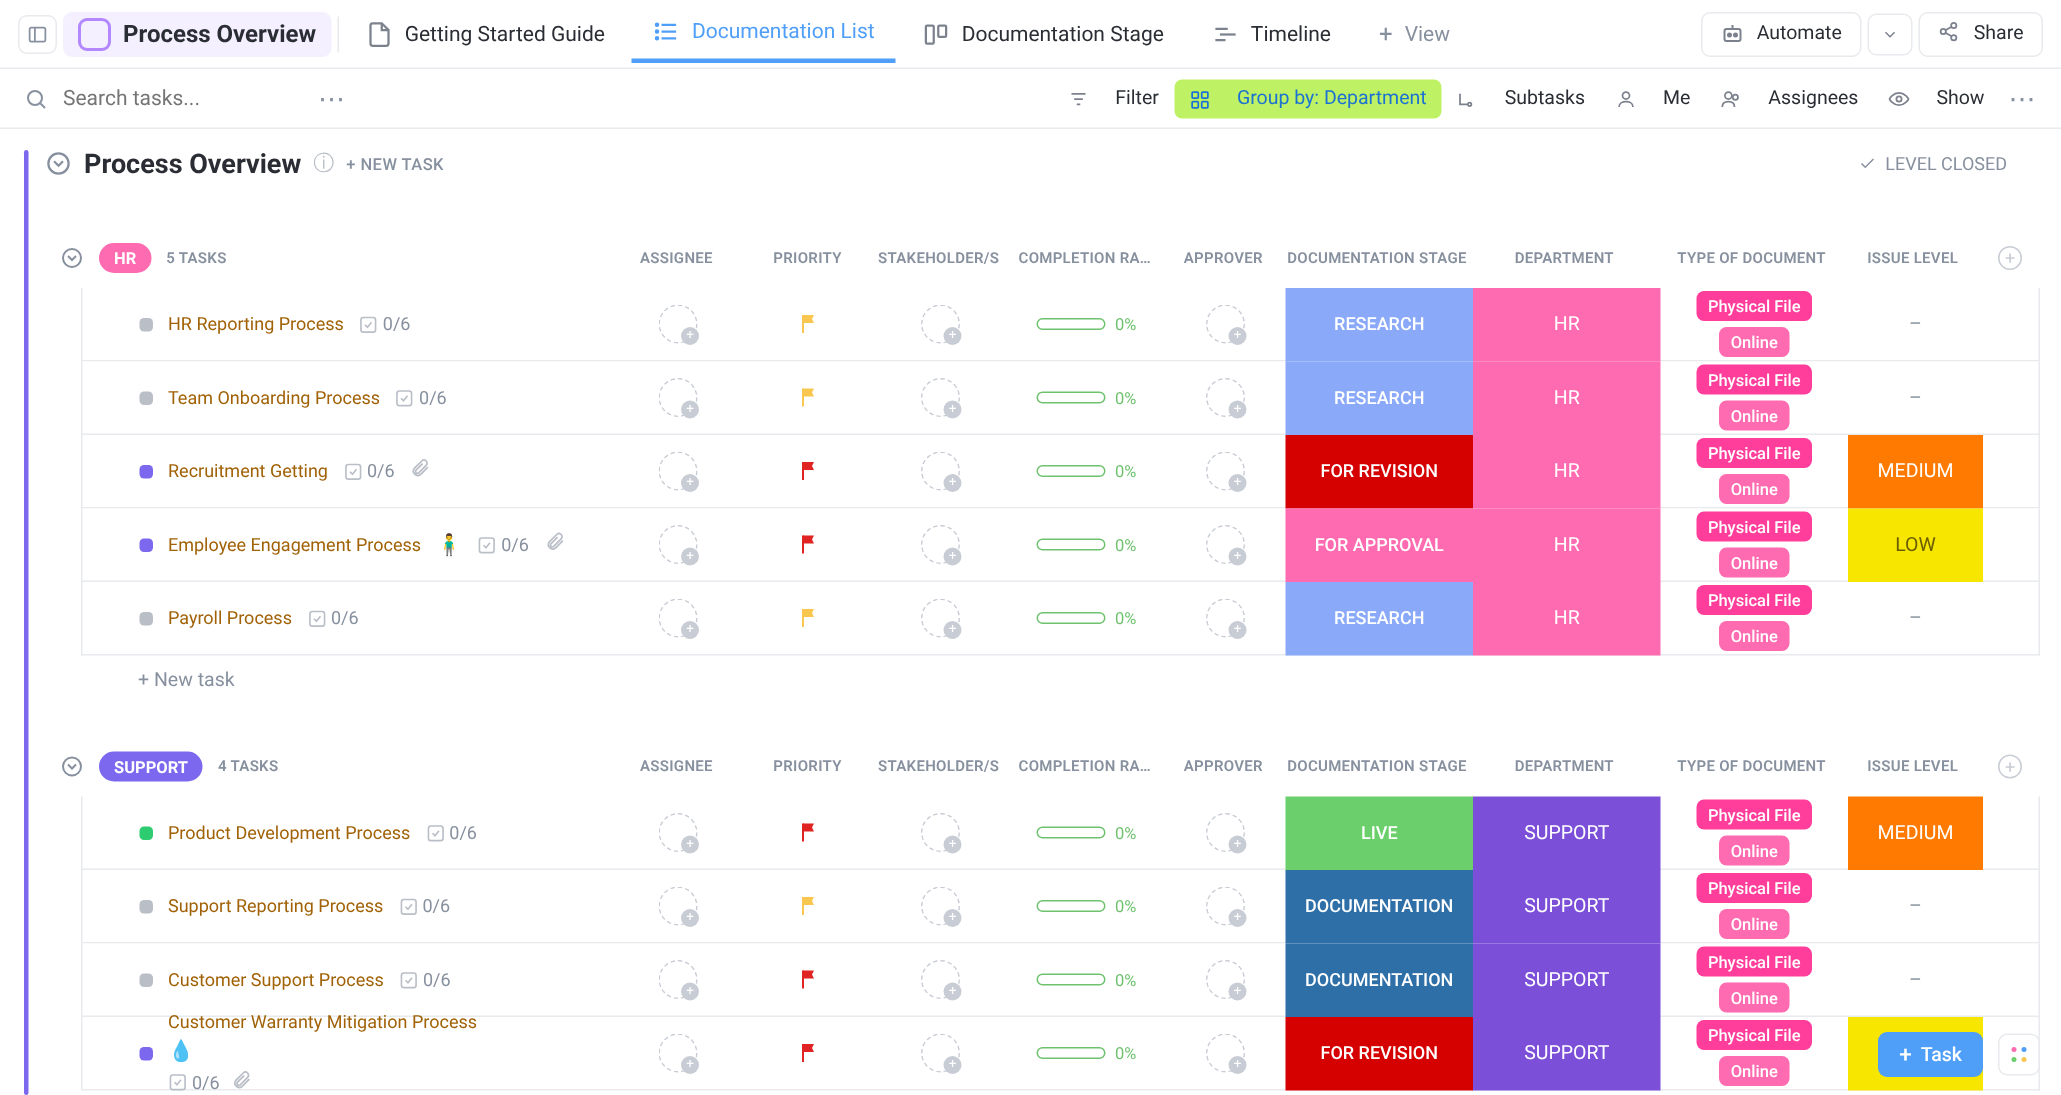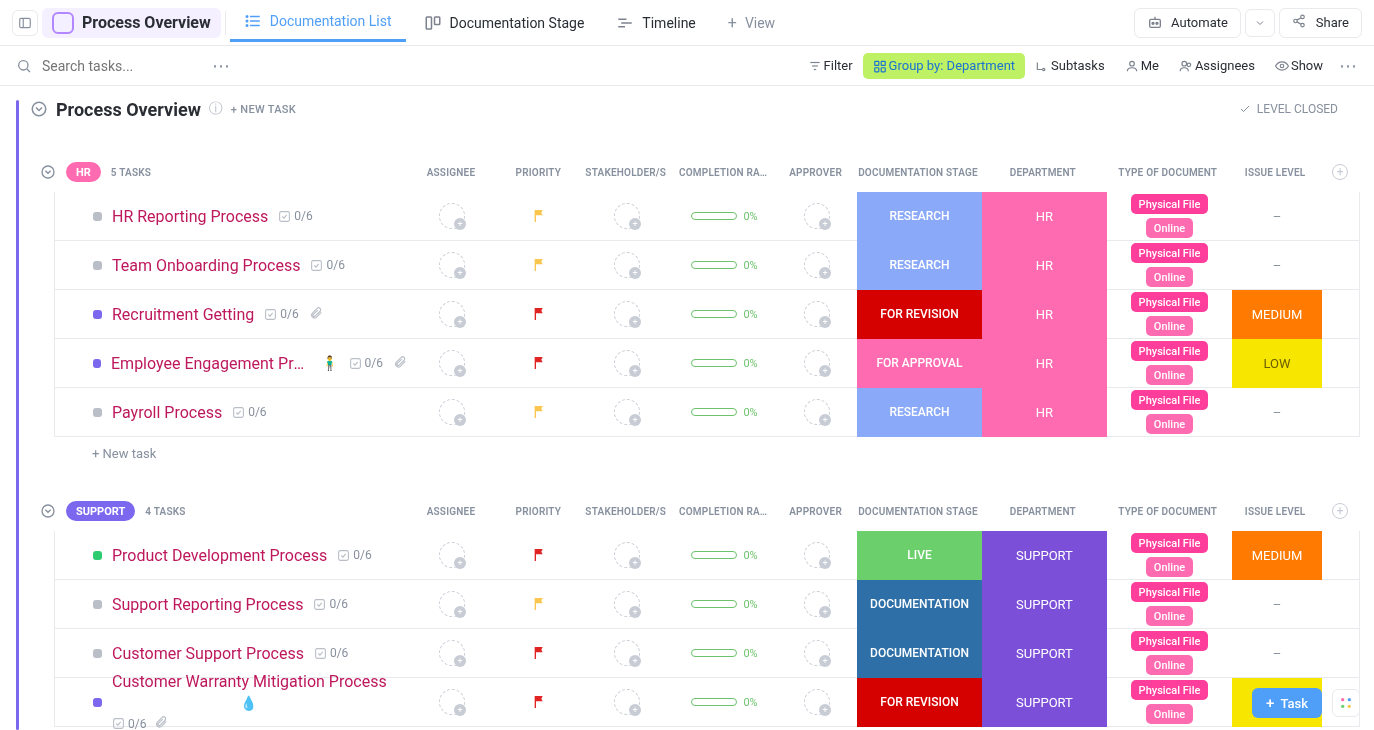--- a/index.html
+++ b/index.html
@@ -19,41 +19,41 @@
     .square-icon{width:26px;height:26px;border:1px solid var(--border);border-radius:6px;display:flex;align-items:center;justify-content:center;color:var(--muted);}
     .hex-icon{width:22px;height:22px;border:2px solid #b287ff;border-radius:6px;position:relative;}
     .svg-icon{width:18px;height:18px;display:inline-flex;}
     .topbar-spacer{flex:1;}
     .btn{display:flex;align-items:center;gap:6px;height:30px;padding:0 12px;border:1px solid var(--border);border-radius:6px;cursor:pointer;font-size:13px;background:#fff;}
     .btn.small{height:28px;padding:0 8px;}
     
     .searchbar{height:40px;display:flex;align-items:center;padding:0 16px;border-bottom:1px solid var(--border);}
     .search-wrap{display:flex;align-items:center;gap:10px;color:var(--muted);font-size:14px;}
     .searchbar-spacer{flex:1;}
-    .chip{display:flex;align-items:center;gap:2px;height:26px;padding:0 10px;font-size:13px;color:#2a2e34;border-radius:5px;cursor:pointer;}
+    .chip{display:flex;align-items:center;gap:18px;height:26px;padding:0 10px;font-size:13px;color:#2a2e34;border-radius:5px;cursor:pointer;}
     .chip.muted{color:#2a2e34;}
     .chip.blue{background:#bef264;color:#1b72d2;}
     .dots{color:var(--muted);font-size:18px;letter-spacing:1px;}
     
     .scroll{height:644px;overflow:auto;padding:0 14px 80px;position:relative;}
     .list-accent{position:absolute;left:16px;top:14px;bottom:0;width:3px;background:#7b68ee;border-radius:2px;}
     .list-content{margin-left:10px;}
     .list-head{display:flex;align-items:center;gap:8px;height:46px;padding-left:6px;}
     .list-head h2{font-size:18px;font-weight:700;}
     .info-i{color:#b9bec7;font-size:14px;}
     .plus-new{color:var(--muted);font-size:11px;font-weight:500;letter-spacing:.3px;cursor:pointer;}
     .hide-closed{margin-left:auto;padding-right:22px;display:flex;align-items:center;gap:6px;color:var(--muted);font-size:12px;cursor:pointer;}
     .chevron{color:var(--muted);display:inline-flex;}
     .group-badge{display:inline-flex;align-items:center;height:20px;padding:0 10px;border-radius:10px;color:#fff;font-size:11px;font-weight:700;margin:0 10px;}
     .col-head{font-size:10px;color:var(--muted);font-weight:600;letter-spacing:.2px;text-align:right;}
     
     .row{display:flex;align-items:center;height:49px;border:1px solid var(--border);border-top:none;background:#fff;}
     .row:first-of-type{border-top:1px solid var(--border);}
     .row .task-col{width:352px;min-width:352px;display:flex;align-items:center;gap:10px;padding-left:38px;}
-    .row .task-name{font-size:16px;color:#be185d;white-space:nowrap;overflow:hidden;text-overflow:ellipsis;}
+    .row .task-name{font-size:12px;color:#a16207;white-space:nowrap;overflow:hidden;text-overflow:ellipsis;}
     .task-sq{width:9px;height:9px;border-radius:3px;}
     .subtask-badge{display:flex;align-items:center;gap:3px;font-size:12px;color:var(--muted);}
     .attach-icon{color:var(--muted);}
     .cell{display:flex;align-items:center;justify-content:center;}
     .w-assignee{width:90px;} .w-prio{width:85px;} .w-stake{width:90px;}
     .w-completion{width:105px;} .w-approver{width:80px;}
     .w-stage{width:125px;} .w-dept{width:125px;} .w-doctype{width:125px;} .w-issue{width:90px;}
     .avatar-ph{width:26px;height:26px;border:1px dashed #c8ccd4;border-radius:50%;position:relative;}
     .avatar-ph::after{content:"+";position:absolute;right:-2px;bottom:-2px;width:12px;height:12px;border-radius:50%;background:#c8ccd4;color:#fff;font-size:9px;display:flex;align-items:center;justify-content:center;}
     .flag{width:16px;height:16px;}
@@ -85,20 +85,29 @@
     <svg viewBox="0 0 24 24" width="14" height="14" fill="none" stroke="currentColor" stroke-width="2">
         <rect x="3" y="4" width="18" height="16" rx="2"></rect>
         <line x1="9" y1="4" x2="9" y2="20"></line>
       </svg>
   </div>
   <div class="tab title" style="background:#f4f0ff;border-radius:6px;height:30px;padding:0 10px;">
     <span class="hex-icon"></span>
     <span>Process Overview</span>
   </div>
   <div class="tab-sep"></div>
+  <div class="tab">
+    <span class="svg-icon">
+        <svg viewBox="0 0 24 24" width="18" height="18" fill="none" stroke="#7c828d" stroke-width="2">
+          <path d="M14 2H6a2 2 0 0 0-2 2v16a2 2 0 0 0 2 2h12a2 2 0 0 0 2-2V8z"></path>
+          <polyline points="14 2 14 8 20 8"></polyline>
+        </svg>
+      </span>
+    <span>Getting Started Guide</span>
+  </div>
   <div class="tab active">
     <span class="svg-icon">
         <svg viewBox="0 0 24 24" width="18" height="18" fill="none" stroke="#4f9ff8" stroke-width="2">
           <line x1="8" y1="6" x2="21" y2="6"></line>
           <line x1="8" y1="12" x2="21" y2="12"></line>
           <line x1="8" y1="18" x2="21" y2="18"></line>
           <circle cx="4" cy="6" r="1"></circle>
           <circle cx="4" cy="12" r="1"></circle>
           <circle cx="4" cy="18" r="1"></circle>
         </svg>
@@ -608,21 +617,21 @@
                 <div class="doctype-wrap">
         <span class="tag" style="background:#ff3d9a;">Physical File</span>
         <span class="tag" style="background:#ff6bb0;">Online</span>
       </div>
               </div>
       <div class="issue dash">–</div>
     </div>
             <div class="row">
       <div class="task-col">
         <span class="task-sq" style="background:#7b68ee;"></span>
-        <div style="display:flex;flex-direction:column;gap:4px;text-align:center;">
+        <div style="display:flex;flex-direction:column;gap:4px;">
                   <span class="task-name">Customer Warranty Mitigation Process</span>
                   <span>💧</span>
                   <div style="display:flex;align-items:center;gap:8px;">
                     <span class="subtask-badge"><svg viewBox="0 0 24 24" width="13" height="13" fill="none" stroke="#b9bec7" stroke-width="2">
                         <rect x="3" y="3" width="18" height="18" rx="3"></rect>
                         <polyline points="8 12 11 15 16 9"></polyline>
                       </svg>0/6</span>
                     <span class="attach-icon"><svg viewBox="0 0 24 24" width="14" height="14" fill="none" stroke="#b9bec7" stroke-width="2">
                         <path d="M21 11l-8.5 8.5a5 5 0 0 1-7-7L14 4a3.5 3.5 0 0 1 5 5l-8.5 8.5a2 2 0 0 1-3-3L15 7"></path>
                       </svg></span>

